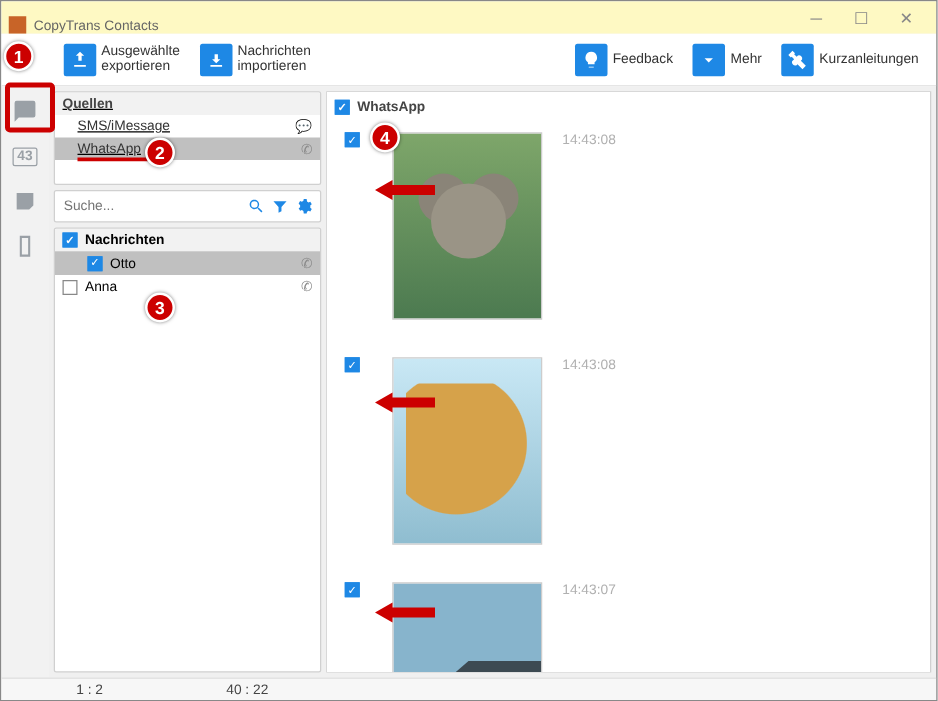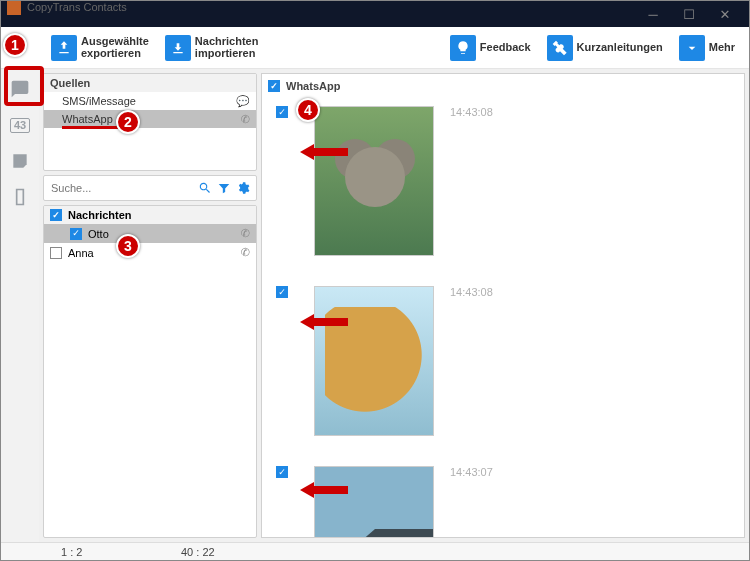--- a/index.html
+++ b/index.html
@@ -1,40 +1,40 @@
 <!DOCTYPE html>
 <html><head>
 <meta charset="utf-8">
 <style>
   * { box-sizing: border-box; margin: 0; padding: 0; font-family: Tahoma, Arial, sans-serif; font-size: 11px; }
   body { width: 750px; height: 561px; background: #f0f0f0; display: flex; flex-direction: column; overflow: hidden; border:1px solid #888;}
   
-  .titlebar { height: 26px; background: #0f172a; display: flex; align-items: flex-start; padding: 0 6px; color: #666; }
+  .titlebar { height: 26px; background: #fef9c3; display: flex; align-items: flex-end; padding: 0 6px; color: #666; }
   .titlebar .app-icon { width: 14px; height: 14px; background: #c86428; margin-right: 6px; }
   .titlebar .spacer { flex: 1; }
   .titlebar .tb-btn { width: 36px; height: 26px; display:flex; align-items:center; justify-content:center; color:#888; font-size:13px; }
   
   .toolbar { height: 42px; background: #fff; display: flex; align-items: center; padding: 4px 8px 4px 44px; gap: 4px; border-bottom:1px solid #e5e5e5;}
   .ttool { display:flex; align-items:center; gap:4px; padding:2px 6px;}
   .ttool .ticon { width:26px; height:26px; background:#1e88e5; border-radius:2px; display:flex; align-items:center; justify-content:center; }
   .ttool .ticon svg{width:16px;height:16px; fill:#fff;}
-  .ttool .tlabel { font-size:11px; font-weight:bold; color:#333; line-height:1.05; }
+  .ttool .tlabel { font-size:11px; font-weight:normal; color:#333; line-height:1.05; }
   .toolbar .spacer{flex:1;}
   
   .body { flex:1; display:flex; min-height:0;}
   
   .navrail { width: 38px; background: #f2f2f2; display:flex; flex-direction:column; align-items:center; padding-top:6px; gap:8px;}
   .navrail .nitem { width:28px; height:28px; display:flex; align-items:center; justify-content:center; color:#9aa0a6; border-radius:4px;}
   .navrail .nitem svg{width:20px;height:20px;fill:#9aa0a6;}
   .navrail .cal { flex-direction:column; font-size:7px; font-weight:bold; color:#9aa0a6; line-height:1; }
   .navrail .cal .d{font-size:11px;}
   
   .midcol { width: 222px; display:flex; flex-direction:column; padding:4px; gap:4px;}
   .panel { background:#fff; border:1px solid #d0d0d0; border-radius:2px;}
-  .sources { height: 98px; overflow:hidden;}
+  .sources { height: 75px; overflow:hidden;text-decoration:underline;}
   .src-header{ background:#f2f2f2; font-weight:bold; padding:3px 6px; color:#444; }
   .src-row{ padding:3px 18px; color:#333; display:flex; align-items:center; position:relative;}
   .src-row.sel{ background:#c0c0c0; }
   .src-row .ricon{ position:absolute; right:6px; top:3px; color:#888;}
   .src-row .uline{ position:absolute; bottom:-1px; left:18px; width:58px; height:3px; background:#cc0000;}
   
   .searchrow{ display:flex; align-items:center; padding:3px 4px;}
   .searchrow input{ flex:1; border:none; outline:none; color:#888; padding:3px;}
   .searchrow .sicon{ width:20px; display:flex; justify-content:center; color:#1e88e5;}
   .searchrow .sicon svg{ width:14px;height:14px; fill:#1e88e5;}
@@ -111,32 +111,32 @@
     <div class="ticon">
         <svg viewBox="0 0 24 24">
           <path d="M9 21h6v-1H9v1zm3-19a7 7 0 0 0-4 12.7V17h8v-2.3A7 7 0 0 0 12 2z"></path>
         </svg>
       </div>
     <div class="tlabel">Feedback</div>
   </div>
   <div class="ttool">
     <div class="ticon">
         <svg viewBox="0 0 24 24">
+          <path d="M7 10l5 5 5-5z"></path>
+        </svg>
+      </div>
+    <div class="tlabel">Mehr</div>
+  </div>
+  <div class="ttool">
+    <div class="ticon">
+        <svg viewBox="0 0 24 24">
           <path d="M22 19l-6-6 1.5-1.5a4 4 0 0 0-5-5L11 8 8 5l1-1-3-3-5 5 3 3 1-1 3 3-2.5 2.5a4 4 0 0 0 5 5L12 17l6 6 4-4z"></path>
         </svg>
       </div>
     <div class="tlabel">Kurzanleitungen</div>
-  </div>
-  <div class="ttool">
-    <div class="ticon">
-        <svg viewBox="0 0 24 24">
-          <path d="M7 10l5 5 5-5z"></path>
-        </svg>
-      </div>
-    <div class="tlabel">Mehr</div>
   </div>
 </div>
 
 <div class="body">
 
   <div class="navrail">
     <div class="nitem">
         <svg viewBox="0 0 24 24">
           <path d="M20 2H4a2 2 0 0 0-2 2v18l4-4h14a2 2 0 0 0 2-2V4a2 2 0 0 0-2-2z"></path>
         </svg>

